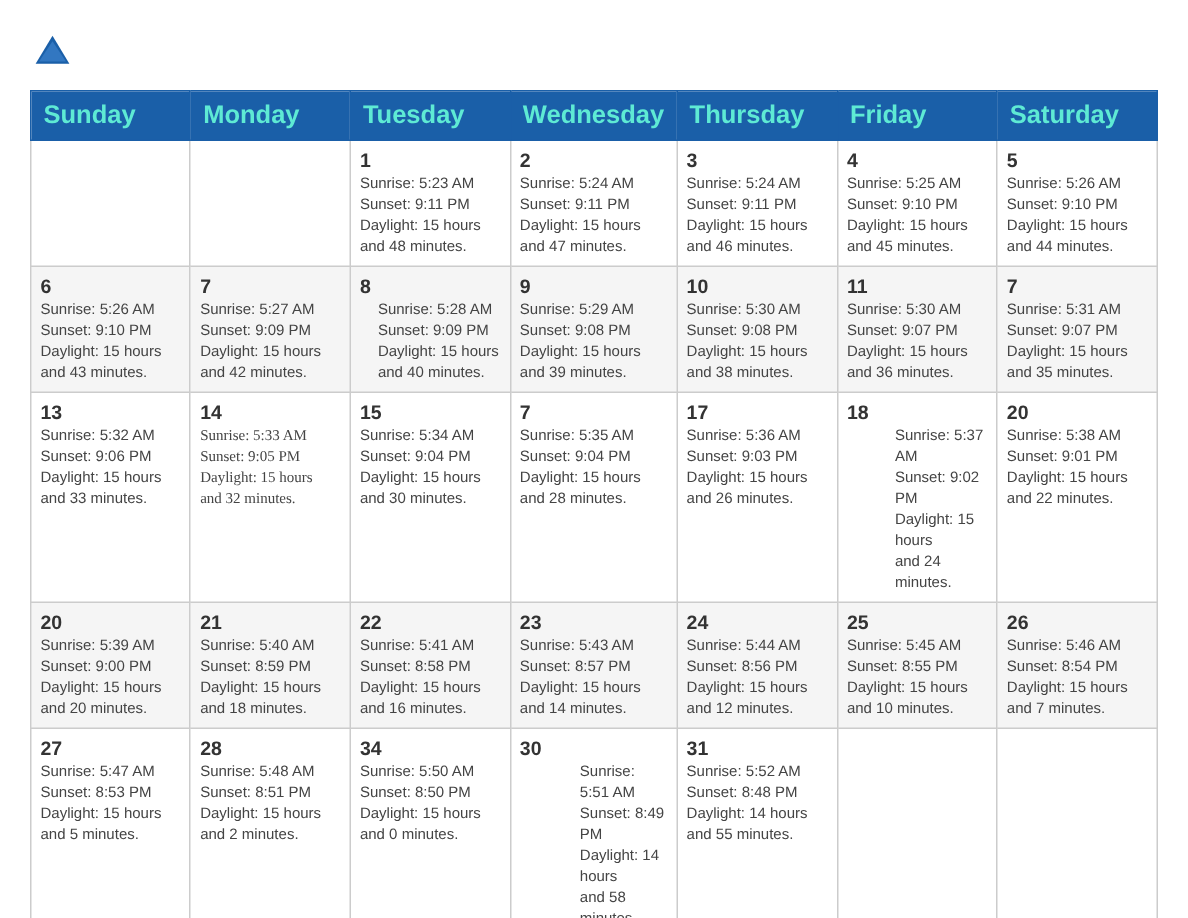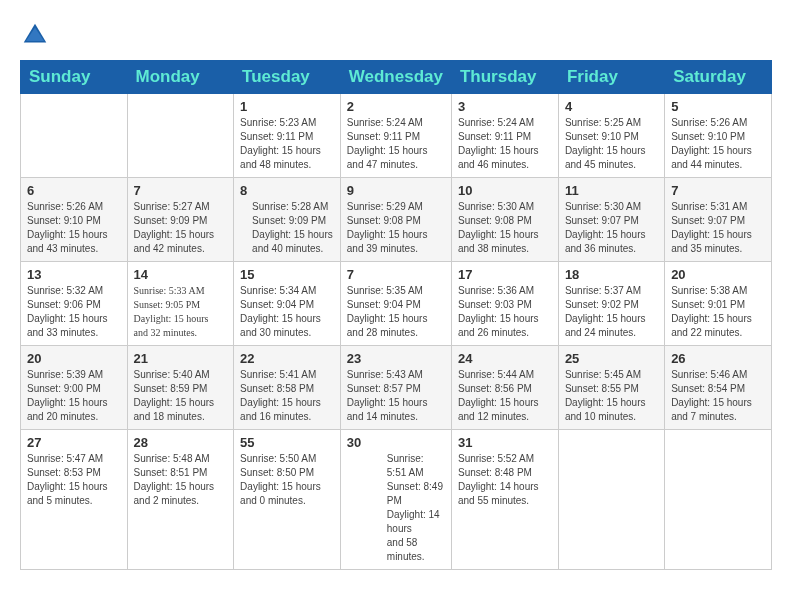--- a/index.html
+++ b/index.html
@@ -250,21 +250,21 @@
         </td>
         <td>
           <span class="day-num">17</span>
           <div class="day-info" style="white-space: pre-line;">Sunrise: 5:36 AM
 Sunset: 9:03 PM
 Daylight: 15 hours
 and 26 minutes.</div>
         </td>
         <td>
           <span class="day-num">18</span>
-          <div class="day-info" style="white-space: pre-line;">Sunrise: 5:37 AM
+          <div class="day-info" style="white-space: pre-line; margin-left: 32px;">Sunrise: 5:37 AM
 Sunset: 9:02 PM
 Daylight: 15 hours
 and 24 minutes.</div>
         </td>
         <td>
           <span class="day-num">20</span>
           <div class="day-info" style="white-space: pre-line;">Sunrise: 5:38 AM
 Sunset: 9:01 PM
 Daylight: 15 hours
 and 22 minutes.</div>
@@ -330,21 +330,21 @@
 and 5 minutes.</div>
         </td>
         <td>
           <span class="day-num">28</span>
           <div class="day-info" style="white-space: pre-line;">Sunrise: 5:48 AM
 Sunset: 8:51 PM
 Daylight: 15 hours
 and 2 minutes.</div>
         </td>
         <td>
-          <span class="day-num">55</span>
+          <span class="day-num">34</span>
           <div class="day-info" style="white-space: pre-line;">Sunrise: 5:50 AM
 Sunset: 8:50 PM
 Daylight: 15 hours
 and 0 minutes.</div>
         </td>
         <td>
           <span class="day-num">30</span>
           <div class="day-info" style="white-space: pre-line; margin-left: 40px;">Sunrise: 5:51 AM
 Sunset: 8:49 PM
 Daylight: 14 hours

